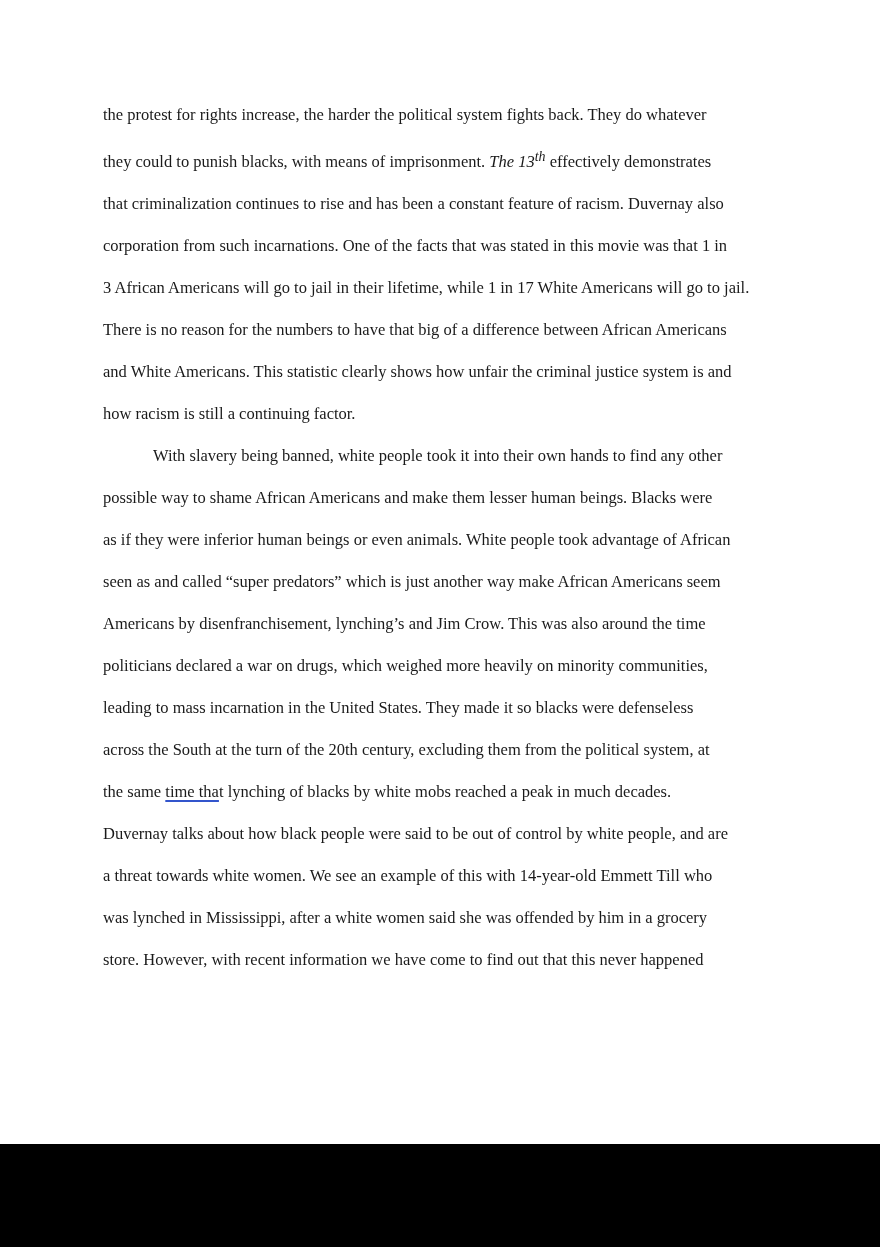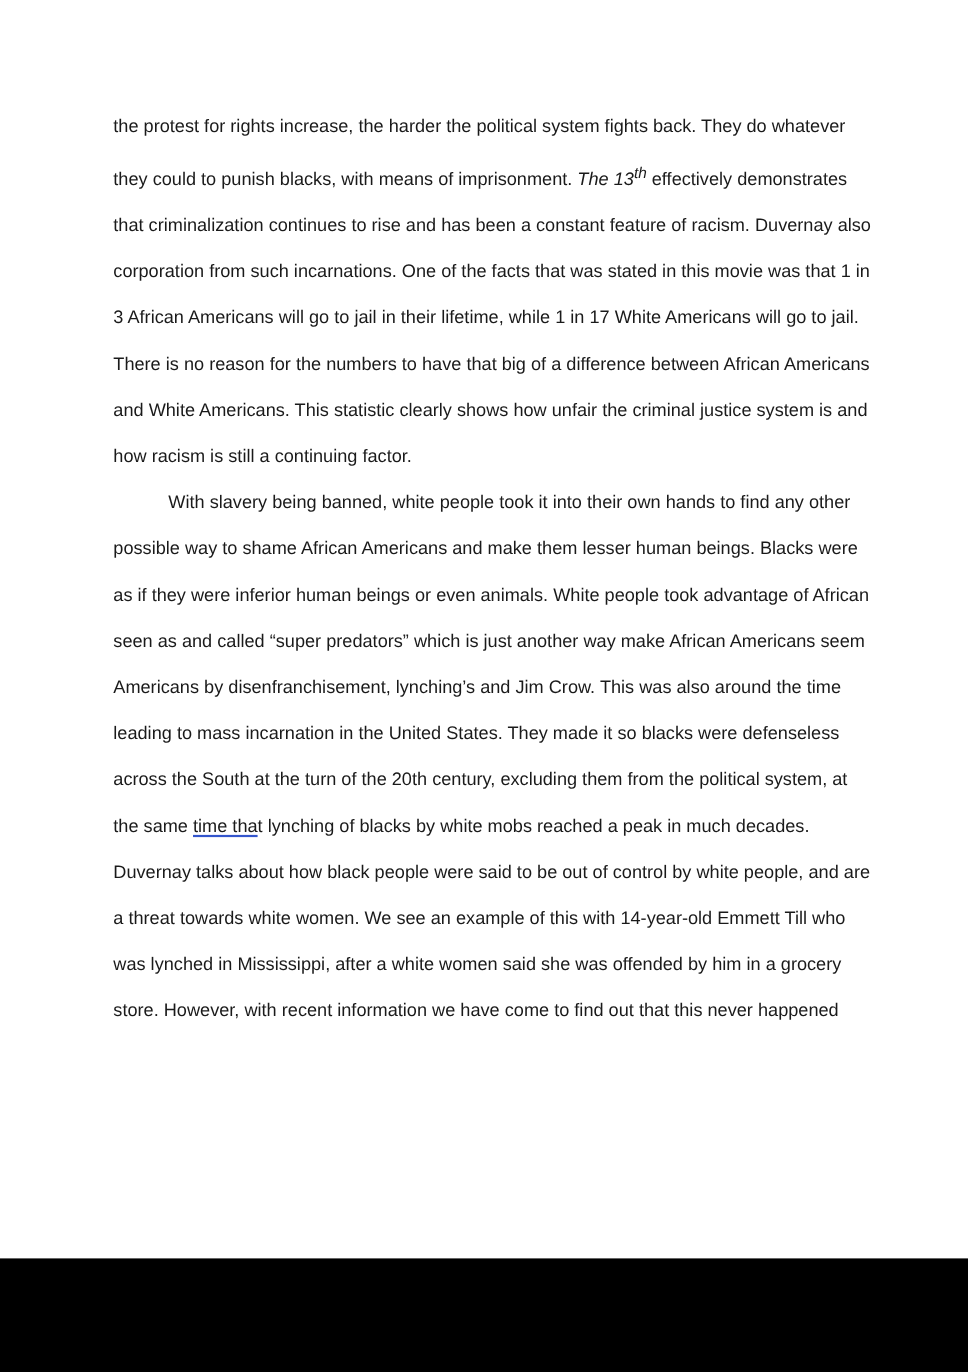--- a/index.html
+++ b/index.html
@@ -6,21 +6,21 @@
     margin: 0;
     padding: 0;
     background: #ffffff;
   }
   .page {
     position: relative;
     width: 880px;
     height: 1247px;
     background: #ffffff;
     overflow: hidden;
-    font-family: Liberation Sans, sans-serif;
+    font-family: Liberation Serif, serif;
   }
   .doc-body {
     position: absolute;
     left: 103px;
     top: 94px;
     width: 672px;
     font-size: 16.5px;
     line-height: 42px;
     color: #1a1a1a;
     -webkit-font-smoothing: antialiased;
@@ -70,20 +70,21 @@
         <div class="line"><span>There is no reason for the numbers to have that big of a difference between African Americans</span></div>
         <div class="line"><span>and White Americans. This statistic clearly shows how unfair the criminal justice system is and</span></div>
         <div class="line"><span>how racism is still a continuing factor.</span></div>
       </div>
       <div class="paragraph">
         <div class="line indented"><span>With slavery being banned, white people took it into their own hands to find any other</span></div>
         <div class="line"><span>possible way to shame African Americans and make them lesser human beings. Blacks were</span></div>
         <div class="line"><span>as if they were inferior human beings or even animals. White people took advantage of African</span></div>
         <div class="line"><span>seen as and called “super predators” which is just another way make African Americans seem</span></div>
         <div class="line"><span>Americans by disenfranchisement, lynching’s and Jim Crow. This was also around the time</span></div>
+        <div class="line"><span>politicians declared a war on drugs, which weighed more heavily on minority communities,</span></div>
         <div class="line"><span>leading to mass incarnation in the United States. They made it so blacks were defenseless</span></div>
         <div class="line"><span>across the South at the turn of the 20th century, excluding them from the political system, at</span></div>
         <div class="line"><span>the same </span><span class="seg-underline" style="text-decoration-color: rgb(51, 85, 204);">time tha</span><span>t lynching of blacks by white mobs reached a peak in much decades.</span></div>
         <div class="line"><span>Duvernay talks about how black people were said to be out of control by white people, and are</span></div>
         <div class="line"><span>a threat towards white women. We see an example of this with 14-year-old Emmett Till who</span></div>
         <div class="line"><span>was lynched in Mississippi, after a white women said she was offended by him in a grocery</span></div>
         <div class="line"><span>store. However, with recent information we have come to find out that this never happened</span></div>
       </div>
     </div>
   <div class="footer-bar" style="background: rgb(0, 0, 0);"></div>

